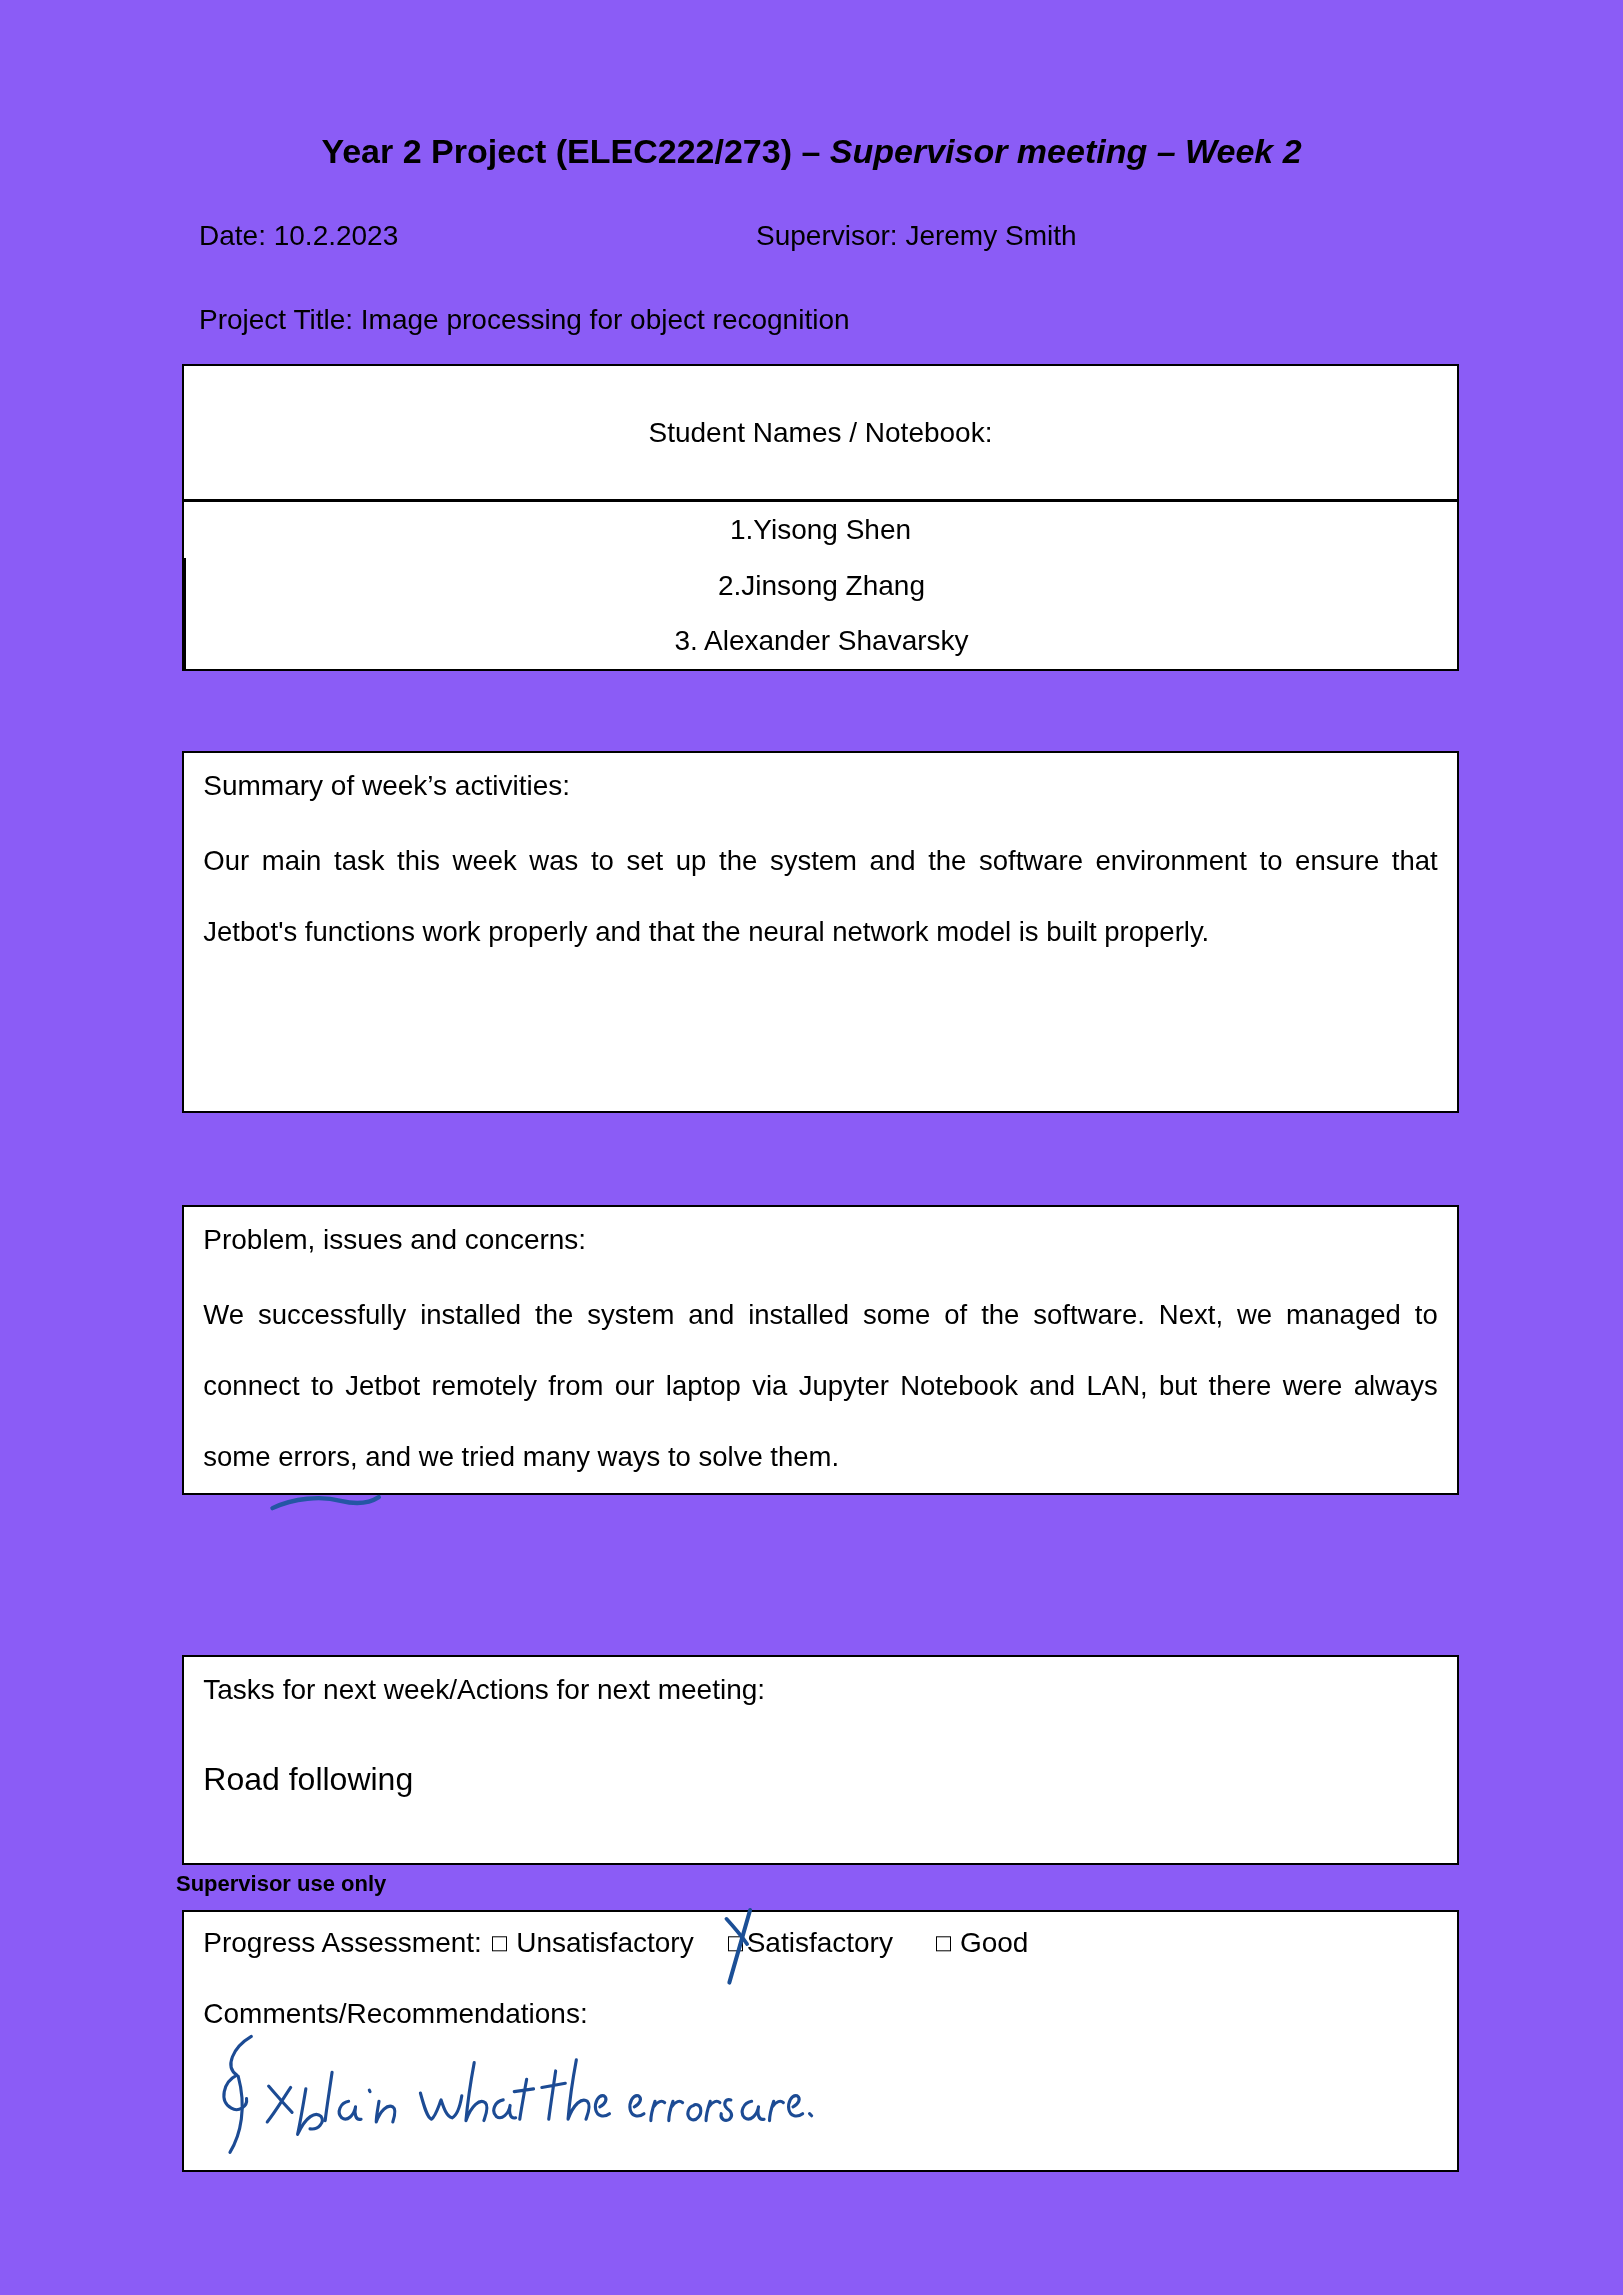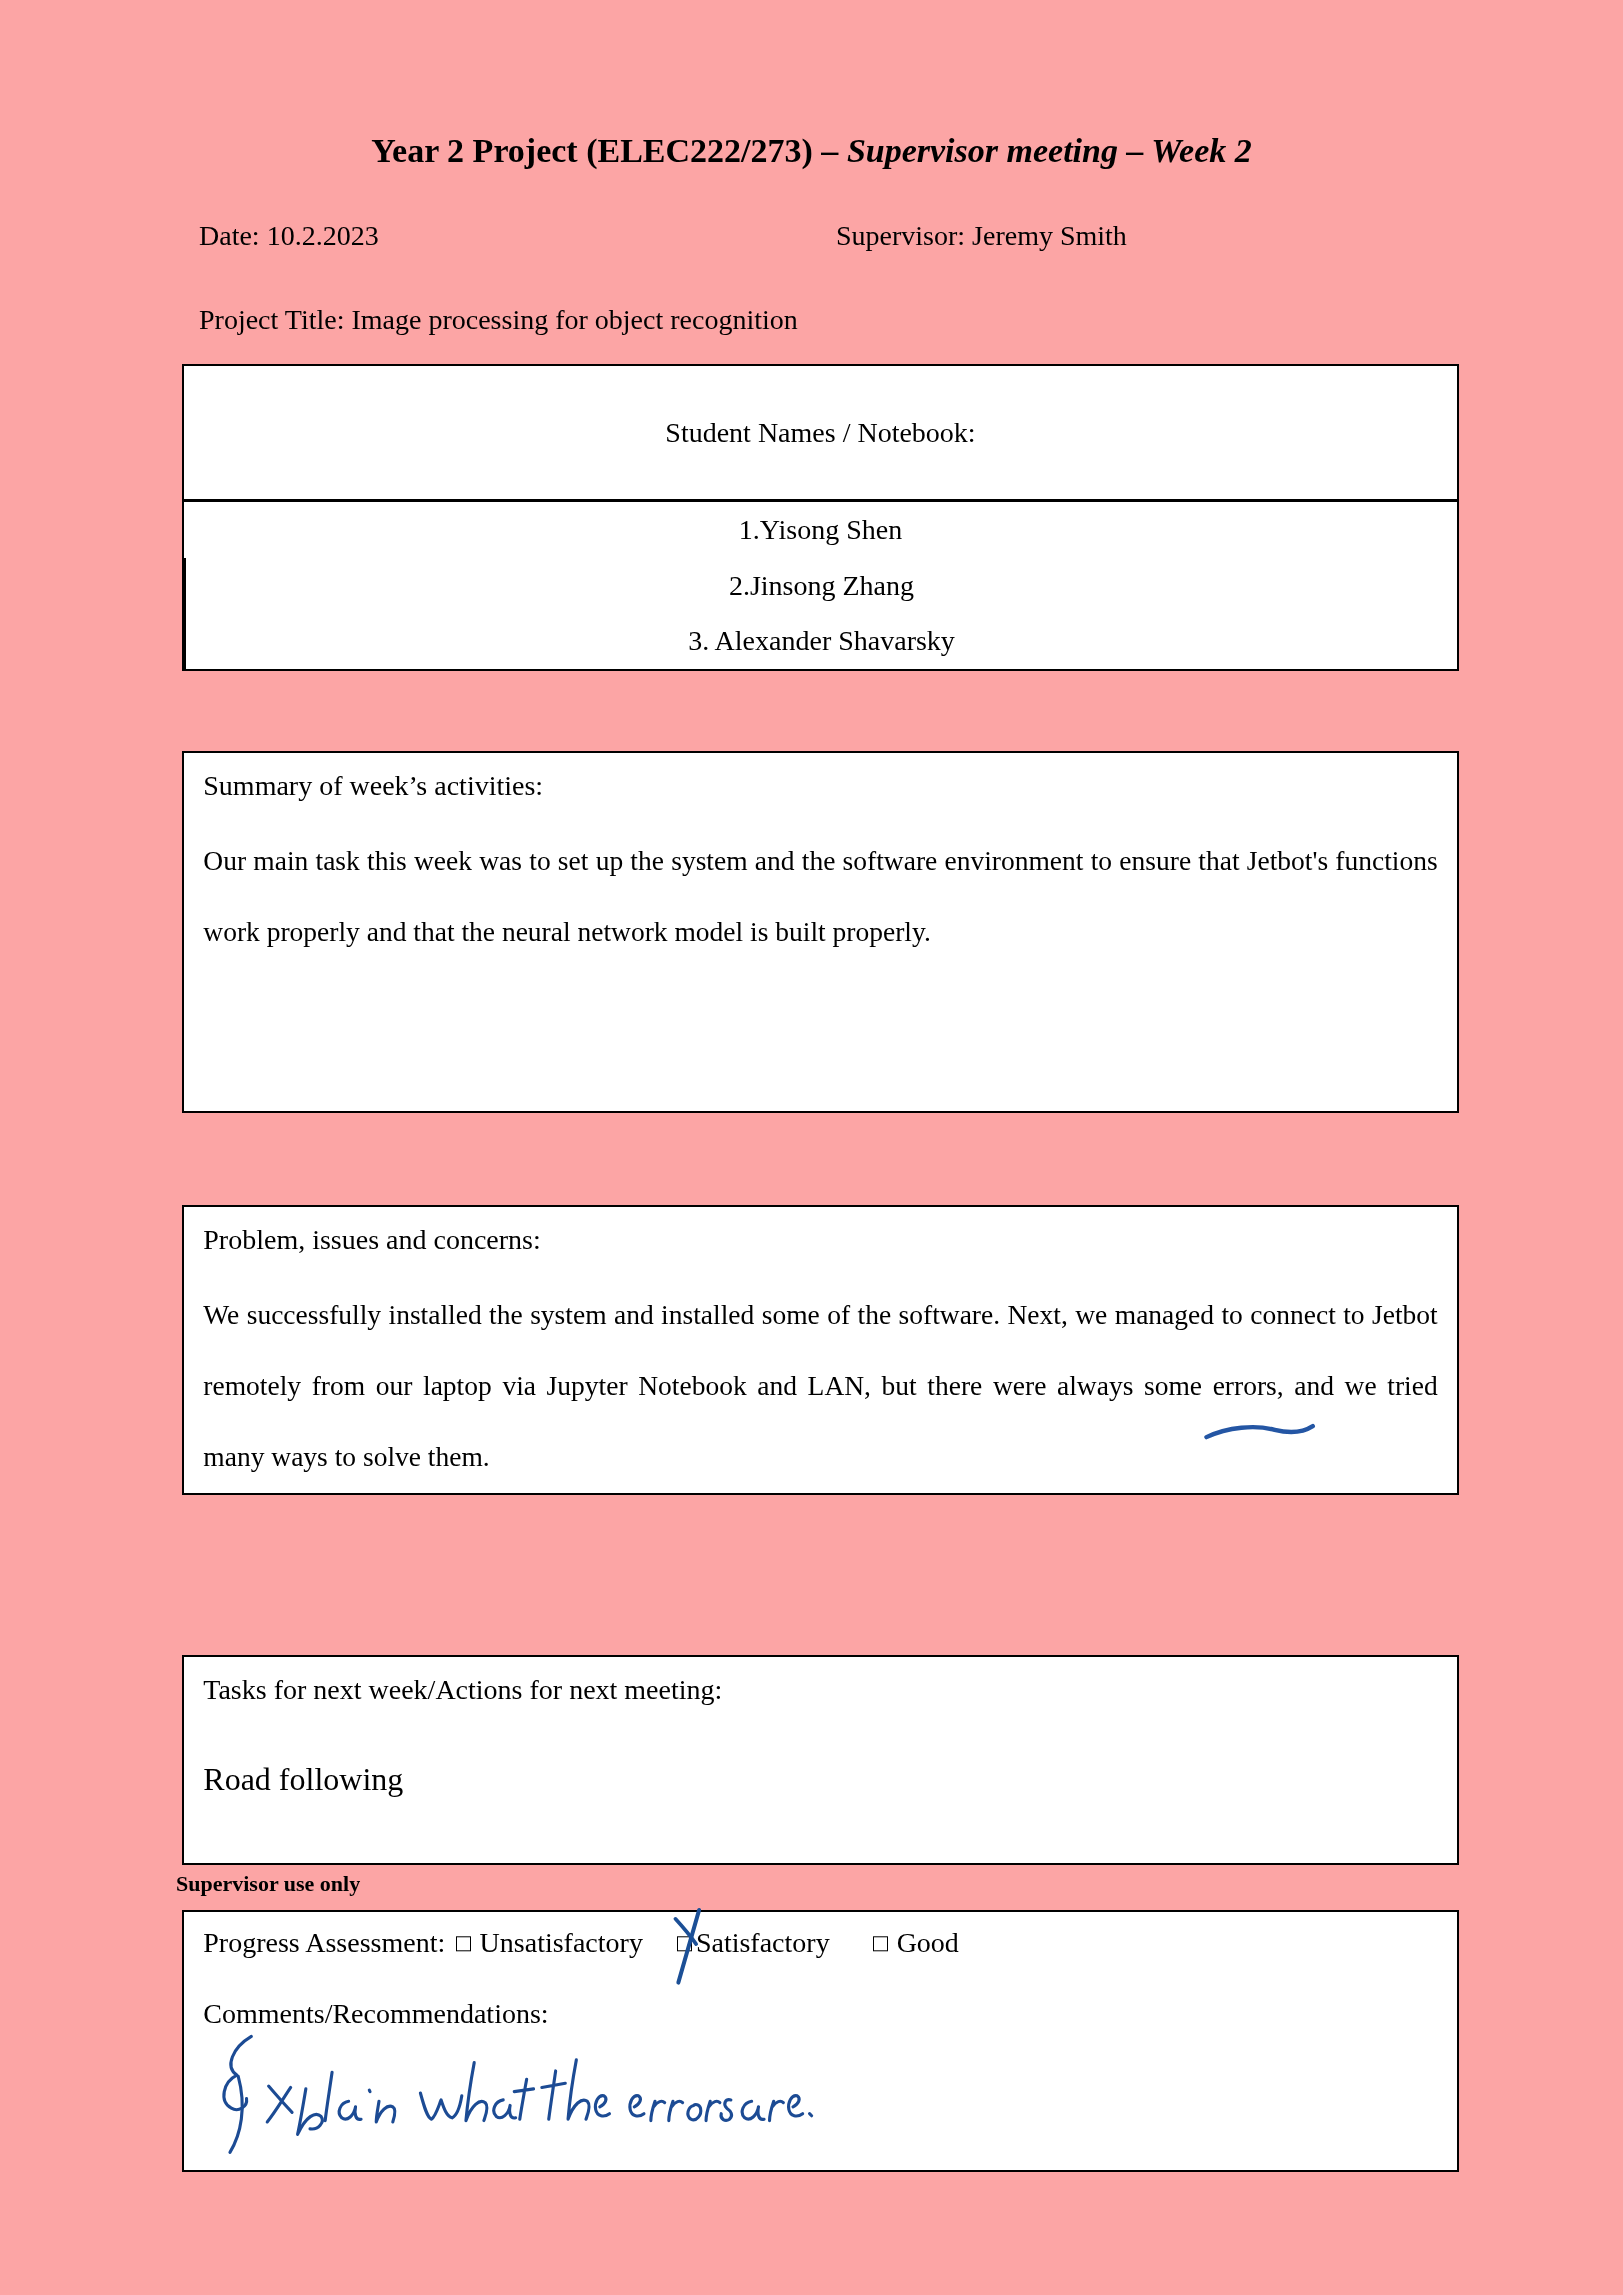--- a/index.html
+++ b/index.html
@@ -1,31 +1,31 @@
 <!DOCTYPE html>
 <html style="font-size:12px"><head>
 <meta charset="utf-8">
 <style>
   html,body{margin:0;padding:0;background:#ffffff;}
   .page{
     position:relative;
     width:1623px;height:2295px;
-    background:#fca5a5;
-    font-family:Liberation Serif, serif;
+    background:#8b5cf6;
+    font-family:Liberation Sans, sans-serif;
     color:#000;
     overflow:hidden;
   }
   .doc-title{
     position:absolute;top:132px;left:0;width:1623px;
     text-align:center;font-size:34px;font-weight:bold;letter-spacing:0px;
   }
   .doc-title .t-italic{font-style:italic;}
   .meta-row{position:absolute;top:220px;left:0;width:1623px;font-size:28px;}
   .meta-date{position:absolute;left:199px;top:0;}
-  .meta-supervisor{position:absolute;left:836px;top:0;}
+  .meta-supervisor{position:absolute;left:756px;top:0;}
   .project-line{position:absolute;top:304px;left:199px;font-size:28px;}
 
   
   .att-table{
     position:absolute;top:364px;left:182px;width:1277px;
     border:2.2px solid #000;box-sizing:border-box;background:#fff;
   }
   .att-header{
     height:136px;display:flex;align-items:center;justify-content:center;
     font-size:28px;border-bottom:3.7px solid #000;box-sizing:border-box;

